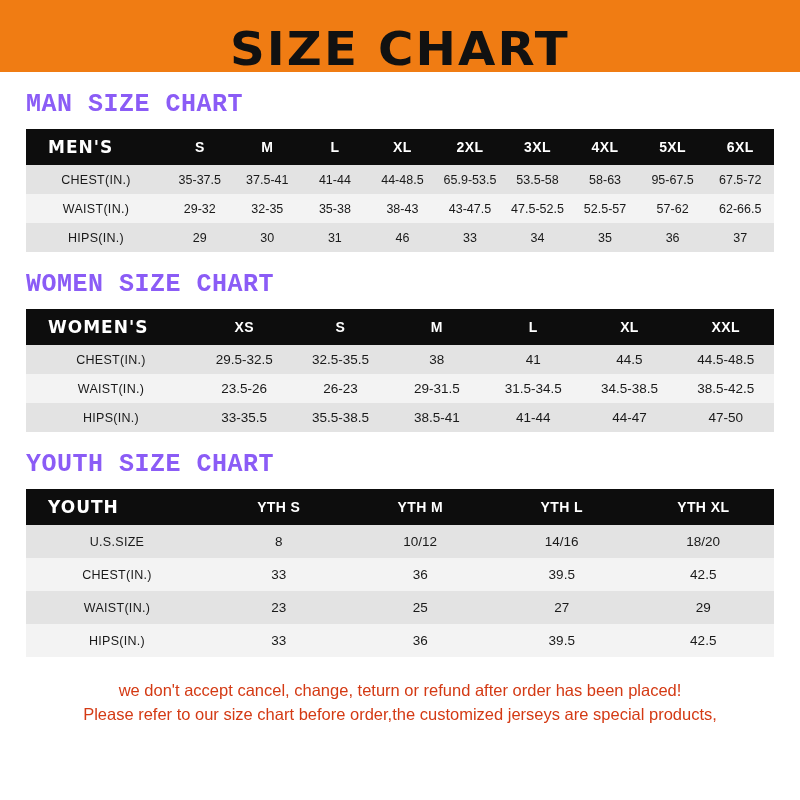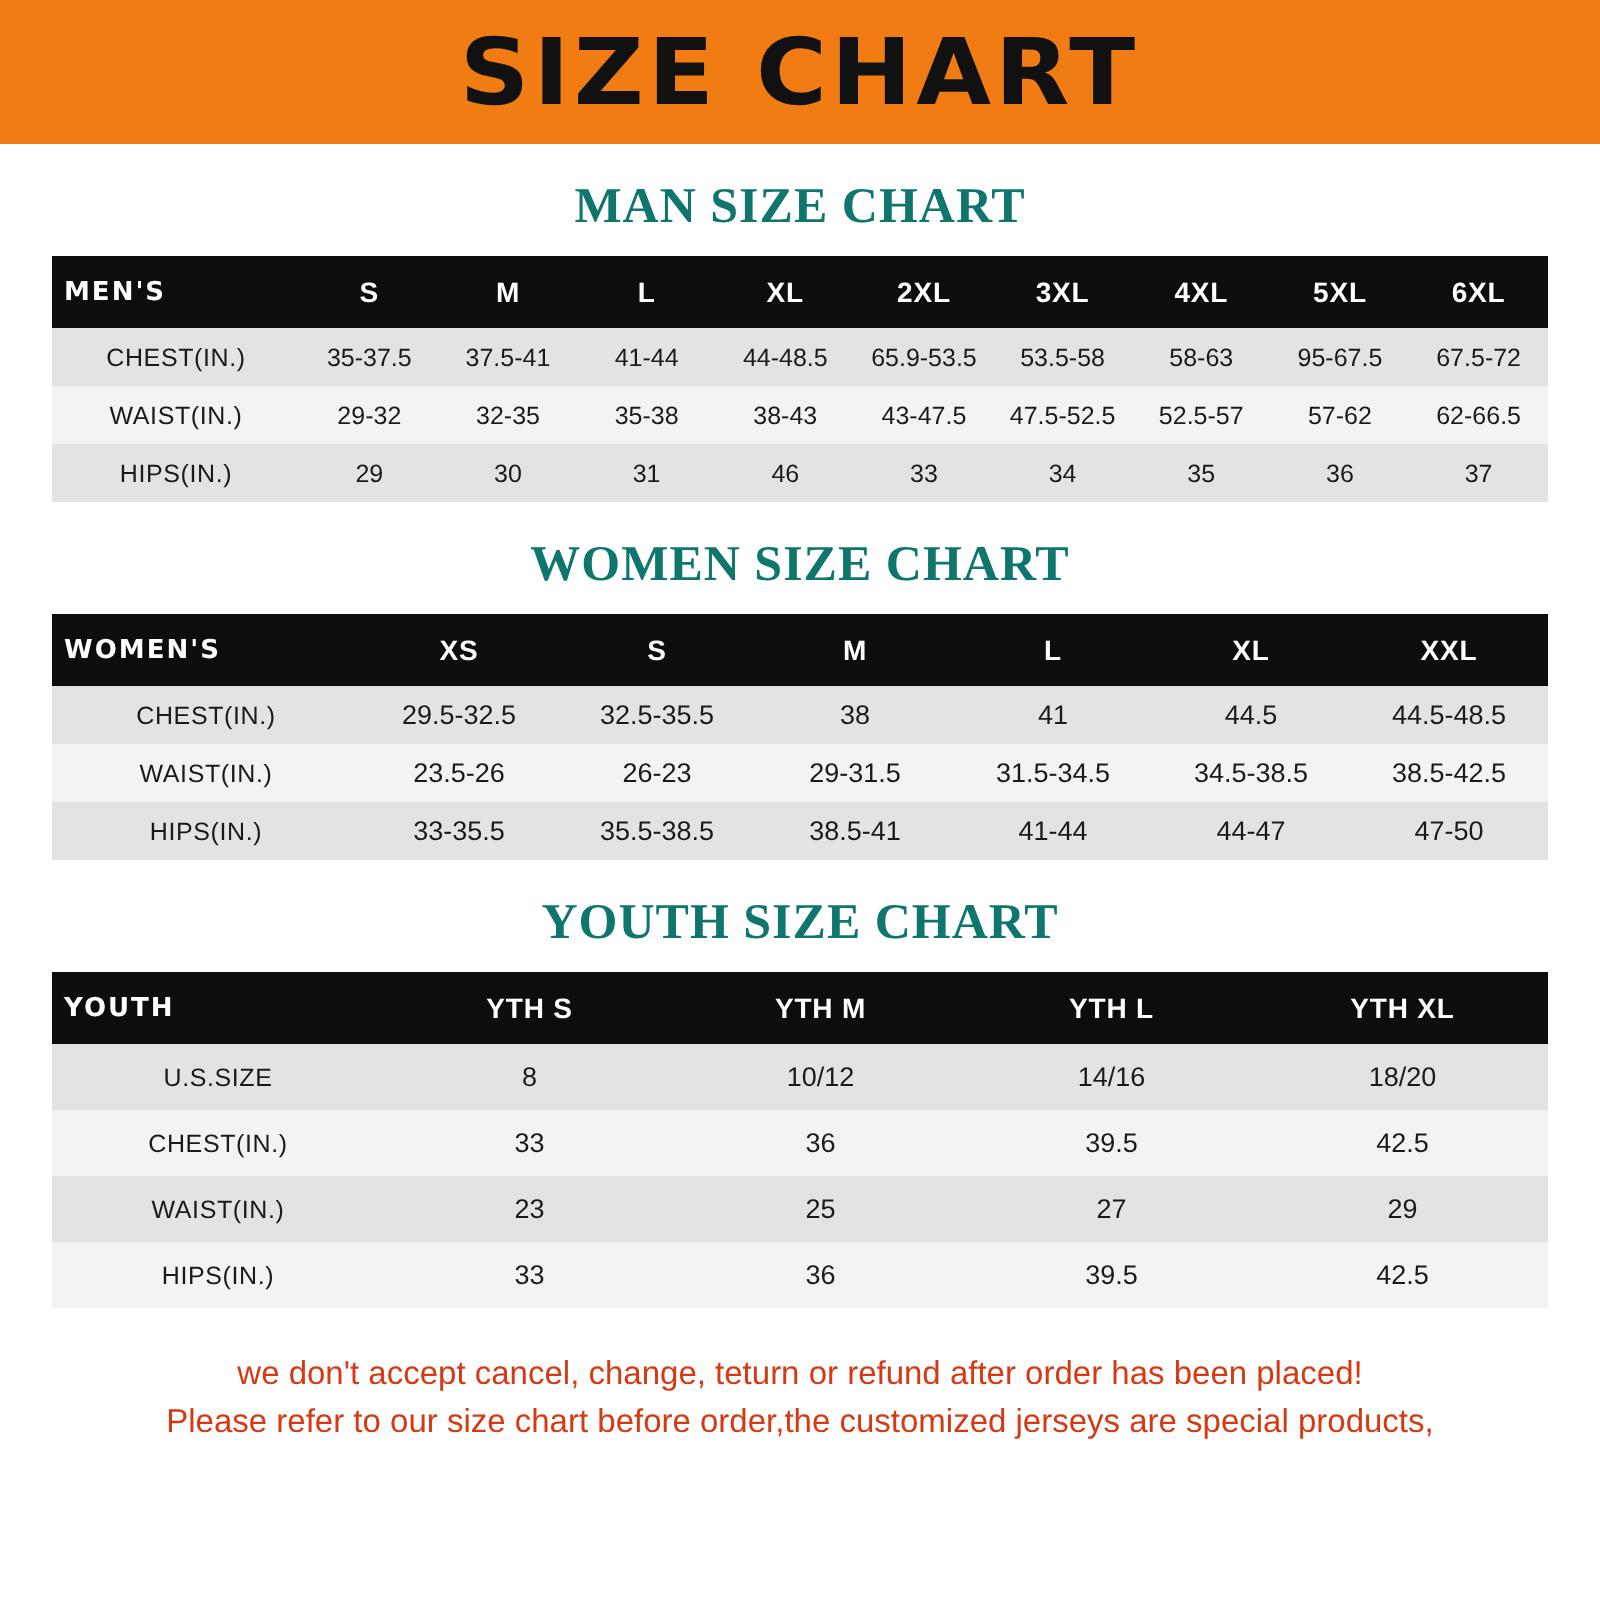--- a/index.html
+++ b/index.html
@@ -17,44 +17,44 @@
     width: 800px;
     height: 800px;
     position: relative;
     background: #ffffff;
     box-sizing: border-box;
   }
   .banner {
     background: #f07c13;
     height: 72px;
     display: flex;
-    align-items: center;
+    align-items: flex-end;
     justify-content: center;
     position: relative;
   }
   .banner-title {
     font-family: "DejaVu Sans", sans-serif;
     font-weight: bold;
     font-size: 46px;
     letter-spacing: 2px;
     color: #111111;
     text-align: center;
     line-height: 1;
     transform: scaleX(1.05);
   }
   .content {
     padding: 0 26px;
     box-sizing: border-box;
   }
   .section-title {
-    text-align: center;
-    font-family: Liberation Serif, serif;
+    text-align: left;
+    font-family: Liberation Mono, monospace;
     font-weight: bold;
     font-size: 25px;
-    color: #0f766e;
+    color: #8b5cf6;
     letter-spacing: 0.5px;
     margin: 18px 0 10px 0;
   }
   table.size-table {
     width: 100%;
     border-collapse: collapse;
     table-layout: fixed;
   }
   table.size-table th,
   table.size-table td {
@@ -69,23 +69,23 @@
   table.size-table thead th {
     background: #0d0d0d;
     color: #ffffff;
     font-weight: bold;
     font-size: 14px;
     height: 36px;
     letter-spacing: 0.4px;
   }
   table.size-table thead th.first-col {
     text-align: left;
-    padding-left: 6px;
+    padding-left: 22px;
     font-family: "DejaVu Sans", sans-serif;
-    font-size: 13px;
+    font-size: 17px;
     letter-spacing: 1px;
   }
   table.size-table tbody tr:nth-child(odd) td {
     background: #e3e3e3;
   }
   table.size-table tbody tr:nth-child(even) td {
     background: #f3f3f3;
   }
   table.size-table tbody td.first-col {
     font-size: 12.5px;

